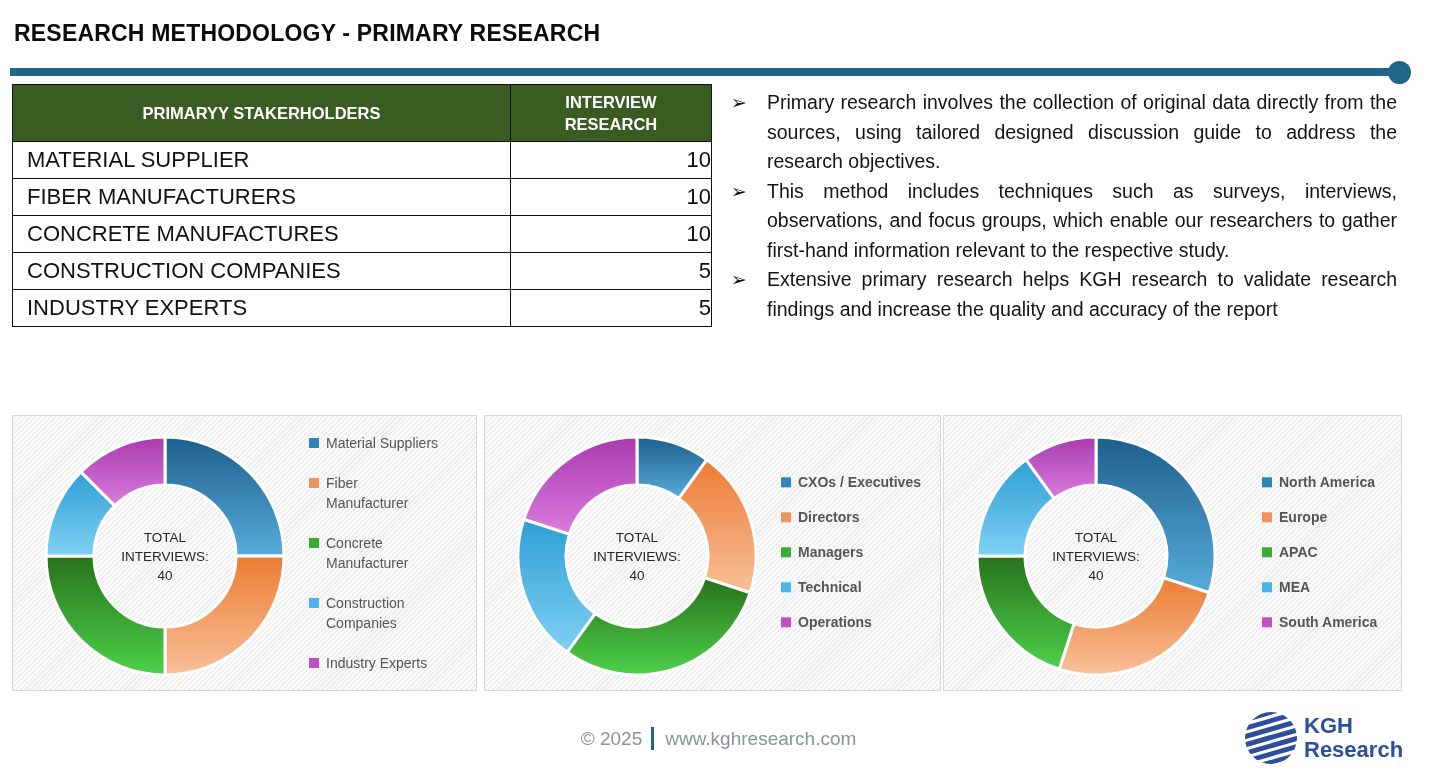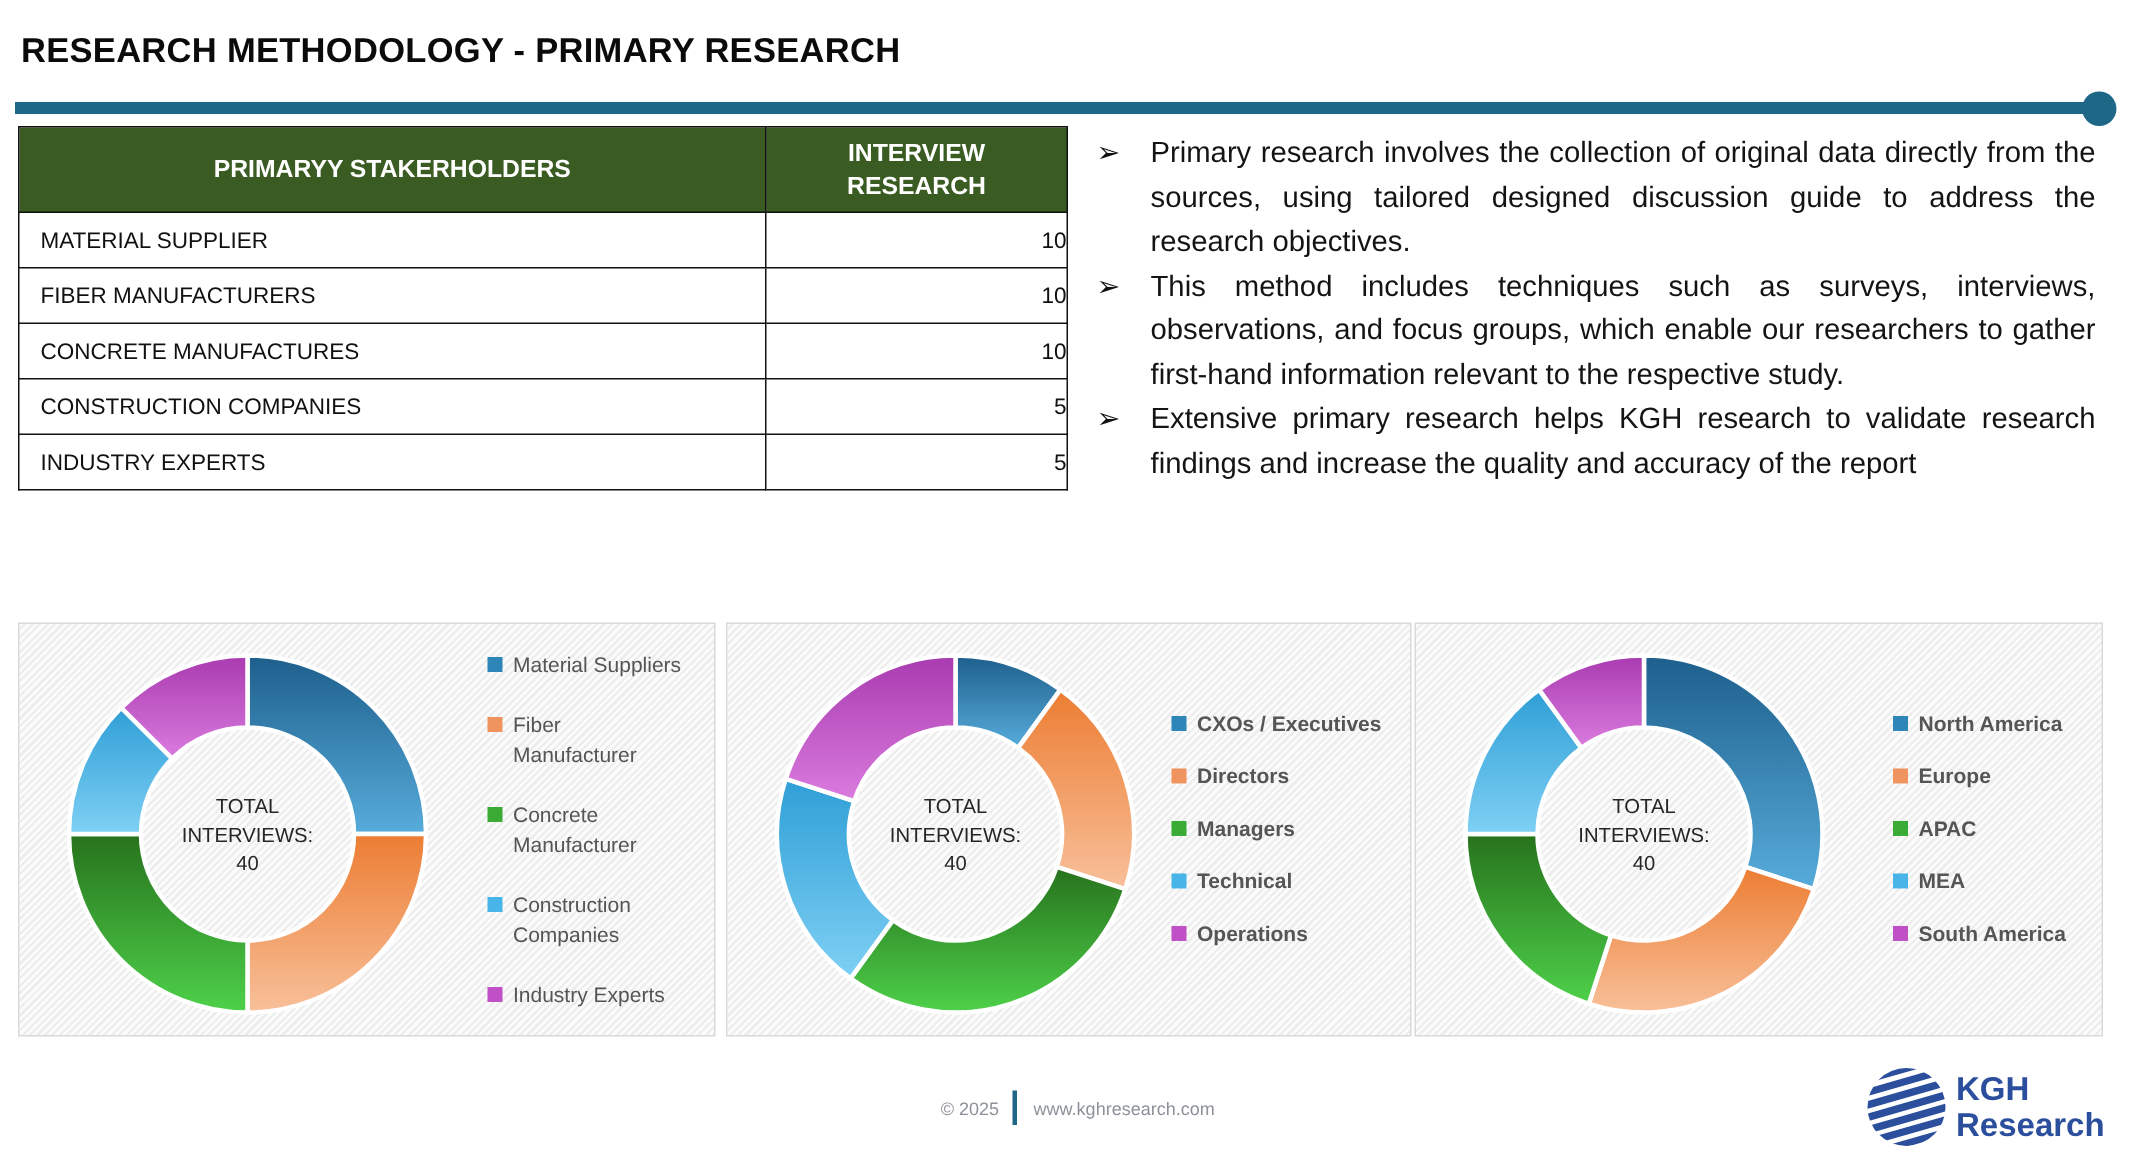--- a/index.html
+++ b/index.html
@@ -20,21 +20,21 @@
   .rule-dot { width:23px; height:23px; border-radius:50%; background:#1F6787; margin-left:-3px; }
 
   
   .stk-table { position:absolute; left:12px; top:84px; width:699px;
     border-collapse:collapse; table-layout:fixed; }
   .stk-table th, .stk-table td { border:1.5px solid #111111; }
   .stk-table th {
     background:#3A5C23; color:#ffffff; font-size:16.5px; font-weight:700;
     height:57px; text-align:center; line-height:1.35; padding:0 8px;
   }
-  .stk-table td { height:37px; font-size:15px; color:#111111; background:#ffffff; }
+  .stk-table td { height:37px; font-size:22px; color:#111111; background:#ffffff; }
   .stk-table td.c1 { padding-left:14px; text-align:left; }
   .stk-table td.c2 { text-align:right; }
   .col-1 { width:498px; } .col-2 { width:201px; }
 
   
   .bullets { position:absolute; left:731px; top:88px; width:666px; }
   .bullet { display:flex; }
   .bullet .marker { width:36px; flex:none; font-size:19px; color:#111111; line-height:29.5px; }
   .bullet .btext { flex:1; font-size:19.5px; line-height:29.5px; color:#141414;
     text-align:justify; }
@@ -43,32 +43,32 @@
   .panel {
     position:absolute; top:415px; height:276px;
     border:1px solid #d9d9d9;
     background:repeating-linear-gradient(135deg, #fbfbfb 0px, #fbfbfb 2px, #ededed 2px, #ededed 3.5px);
   }
   .panel-1 { left:12px;  width:465px; }
   .panel-2 { left:484px; width:457px; }
   .panel-3 { left:943px; width:459px; }
   .donut-svg { position:absolute; left:0; top:0; }
   .legend { position:absolute; left:296px; display:flex; flex-direction:column; }
-  .legend.spread  { top:18px; bottom:16px; justify-content:space-between;margin-left:16px; }
+  .legend.spread  { top:18px; bottom:16px; justify-content:space-between; }
   .legend.compact { top:50%; transform:translateY(-50%); gap:15px;font-weight:bold; }
   .panel-3 .legend { left:318px;justify-content:space-between; }
   .legend-item { display:flex; align-items:flex-start; }
   .legend-marker { width:10px; height:10px; flex:none; margin-top:4px; margin-right:7px; }
   .legend-label { font-size:14px; color:#555555; line-height:1.42; white-space:pre-line; }
   .spread .legend-label { max-width:150px; }
 
   
   .footer-center { position:absolute; left:0; right:0; top:727px; text-align:center; }
   .footer-inner { display:inline-flex; align-items:center; }
-  .footer-copy, .footer-site { font-size:12px; color:#8d9199; }
+  .footer-copy, .footer-site { font-size:19px; color:#8d9199; }
   .footer-sep { width:3px; height:23px; background:#1F6787; margin:0 11px 0 9px; display:inline-block; }
   .logo { position:absolute; right:22px; top:705px; }
   .logo-text { font-weight:700; fill:#2B4F9C; font-size:22px; font-family:"Liberation Sans",sans-serif; }
 </style>
 </head>
 <body>
 
 <div class="slide">
 
   <div class="page-title">RESEARCH METHODOLOGY - PRIMARY RESEARCH</div>

